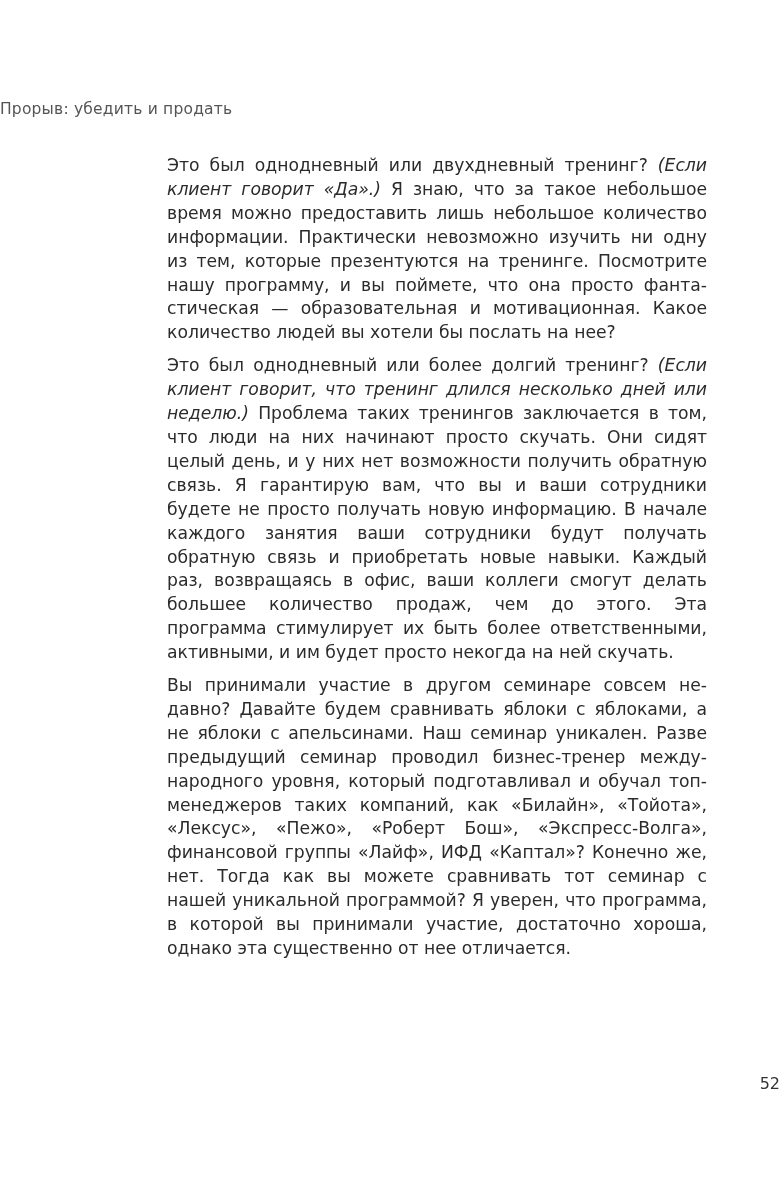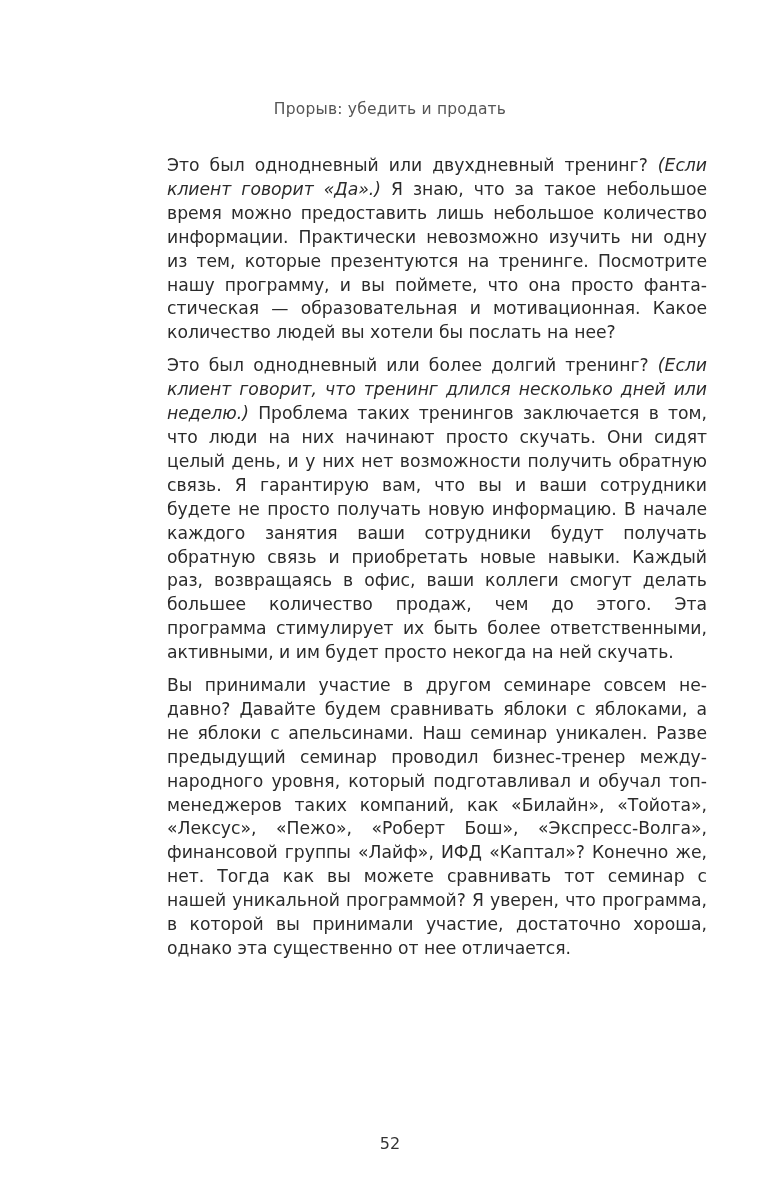--- a/index.html
+++ b/index.html
@@ -13,21 +13,21 @@
     position: relative;
     overflow: hidden;
     font-family: "DejaVu Sans", "Liberation Sans", sans-serif;
     color: #2b2b2b;
   }
   .running-head {
     position: absolute;
     top: 100px;
     left: 0;
     width: 780px;
-    text-align: center;
+    text-align: left;
     font-size: 15.5px;
     color: #555555;
     letter-spacing: 0.2px;
   }
   .text-block {
     position: absolute;
     top: 154px;
     left: 167px;
     width: 540px;
     font-size: 17.2px;
@@ -36,24 +36,24 @@
     hyphens: manual;
   }
   .text-block p {
     margin: 0 0 9px 0;
   }
   .text-block .it {
     font-style: italic;
   }
   .folio {
     position: absolute;
-    top: 1134px;
+    top: 1074px;
     left: 0;
     width: 780px;
-    text-align: center;
+    text-align: right;
     font-size: 16px;
     color: #333333;
   }
 </style>
 </head>
 <body>
 
 <div class="running-head">Прорыв: убедить и продать</div>
 
 <div class="text-block">

